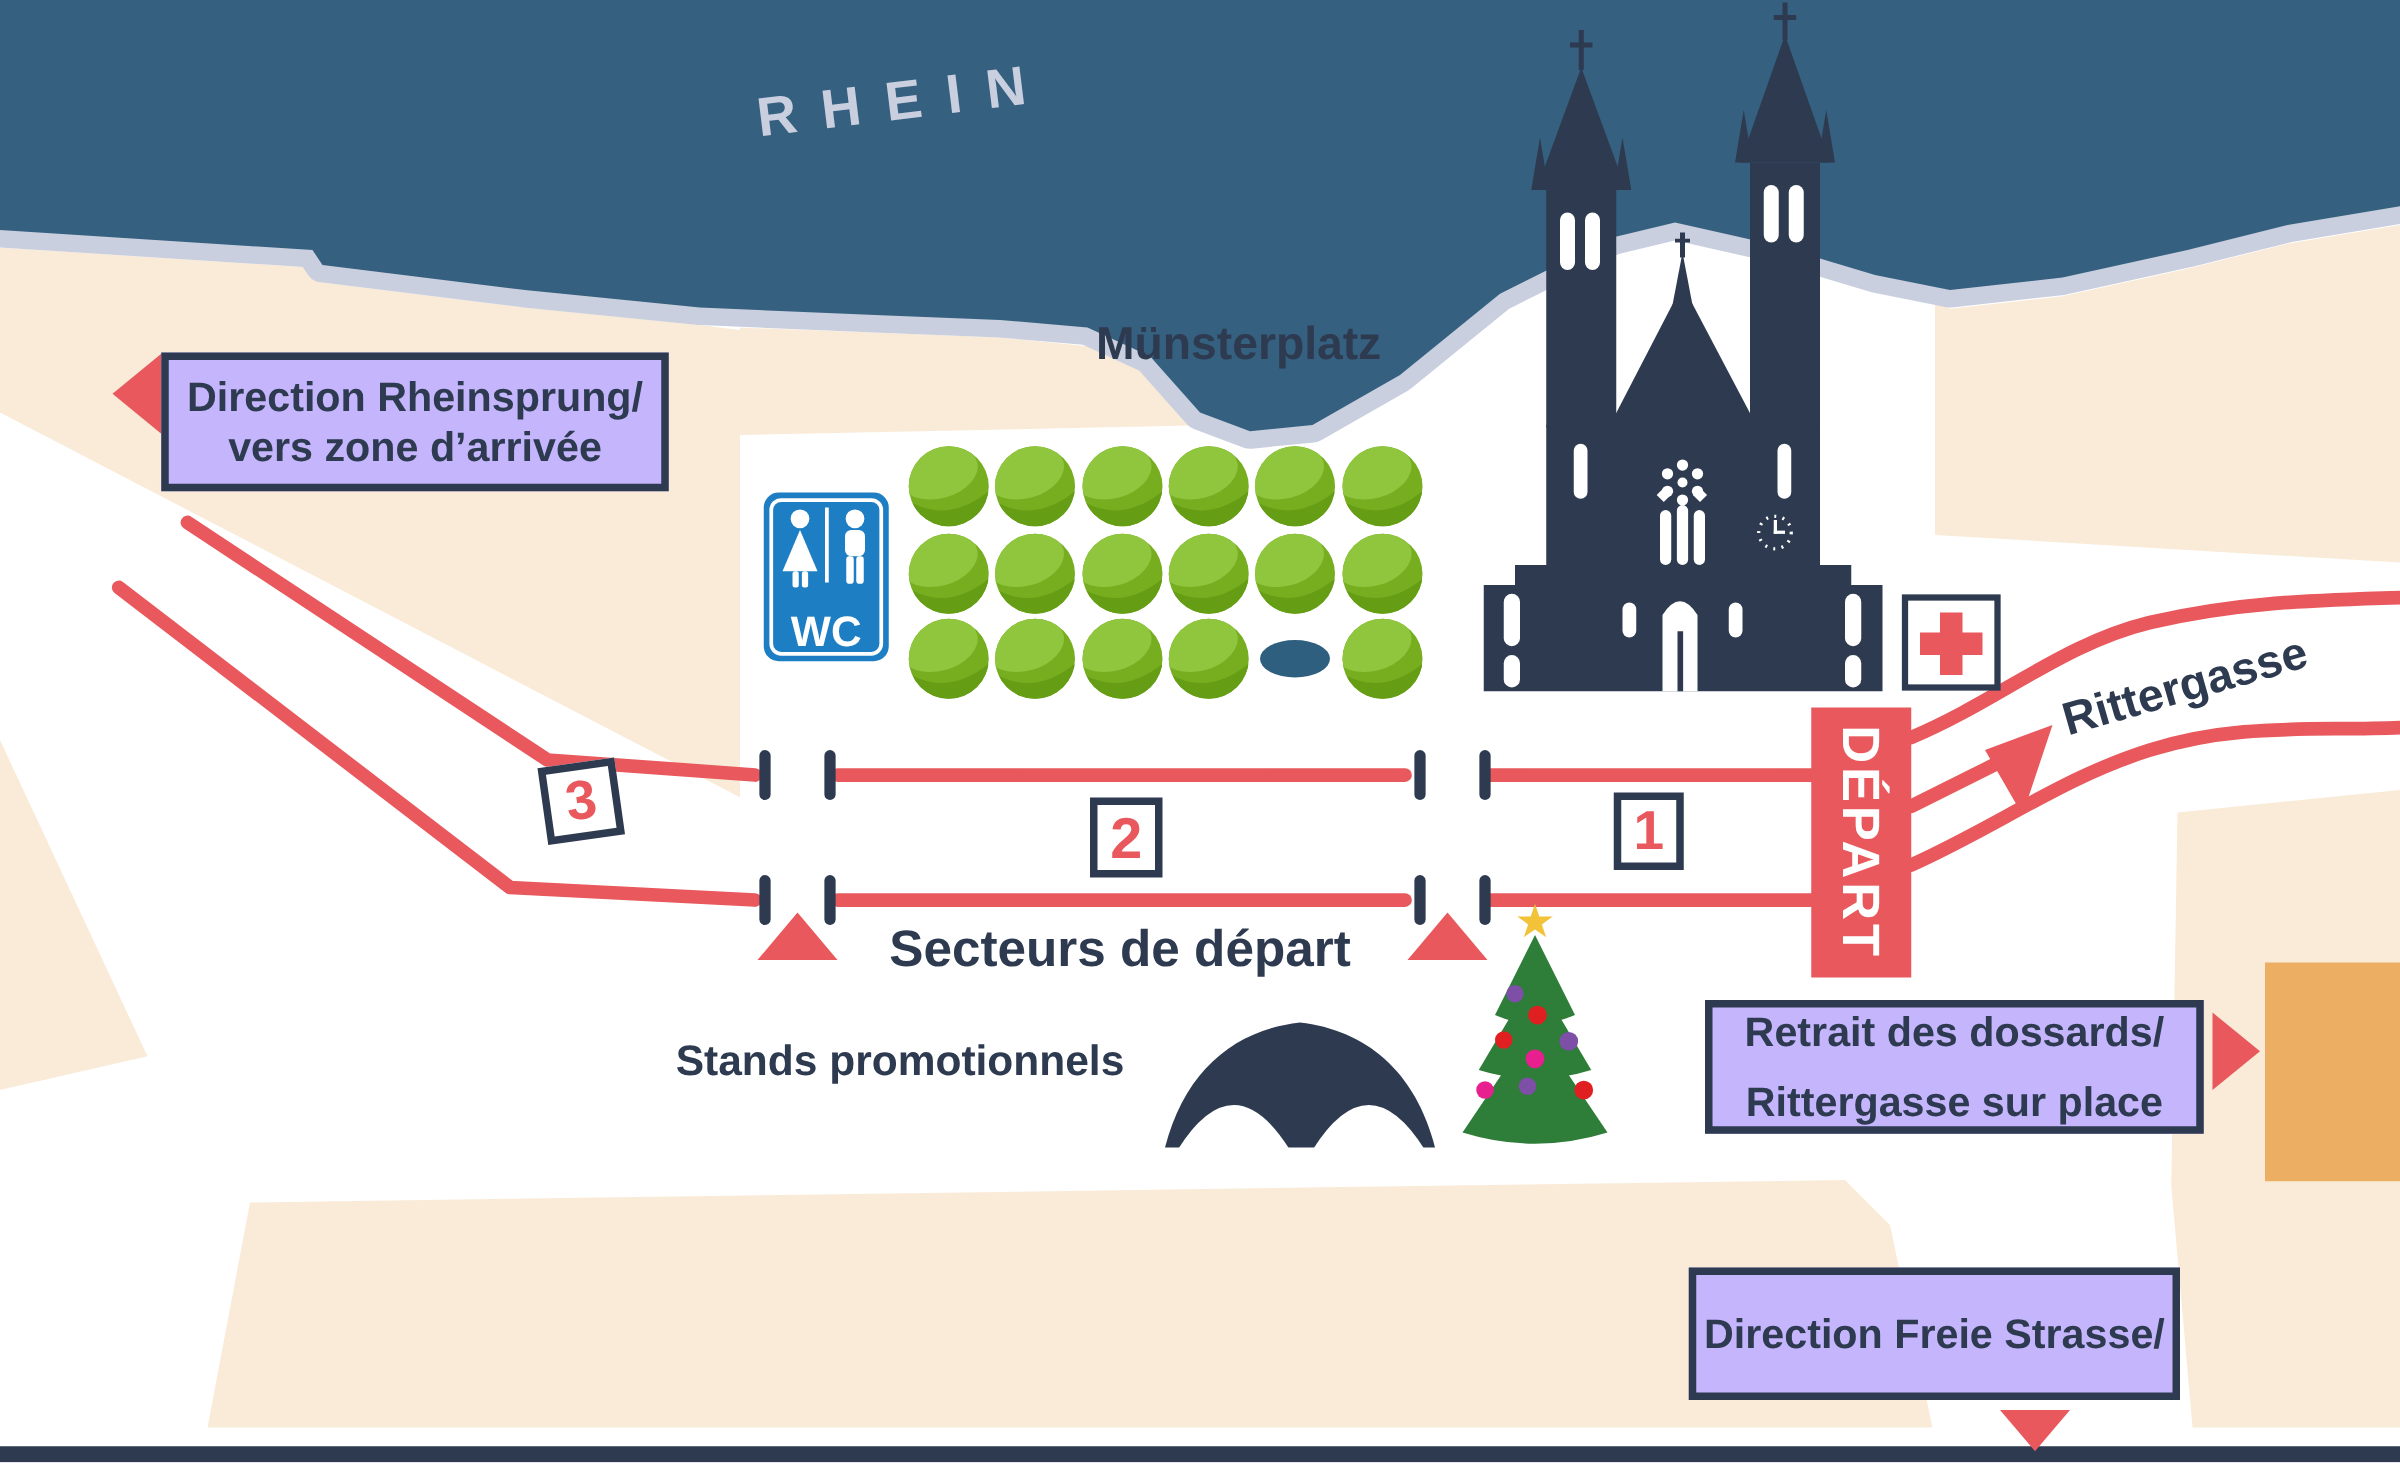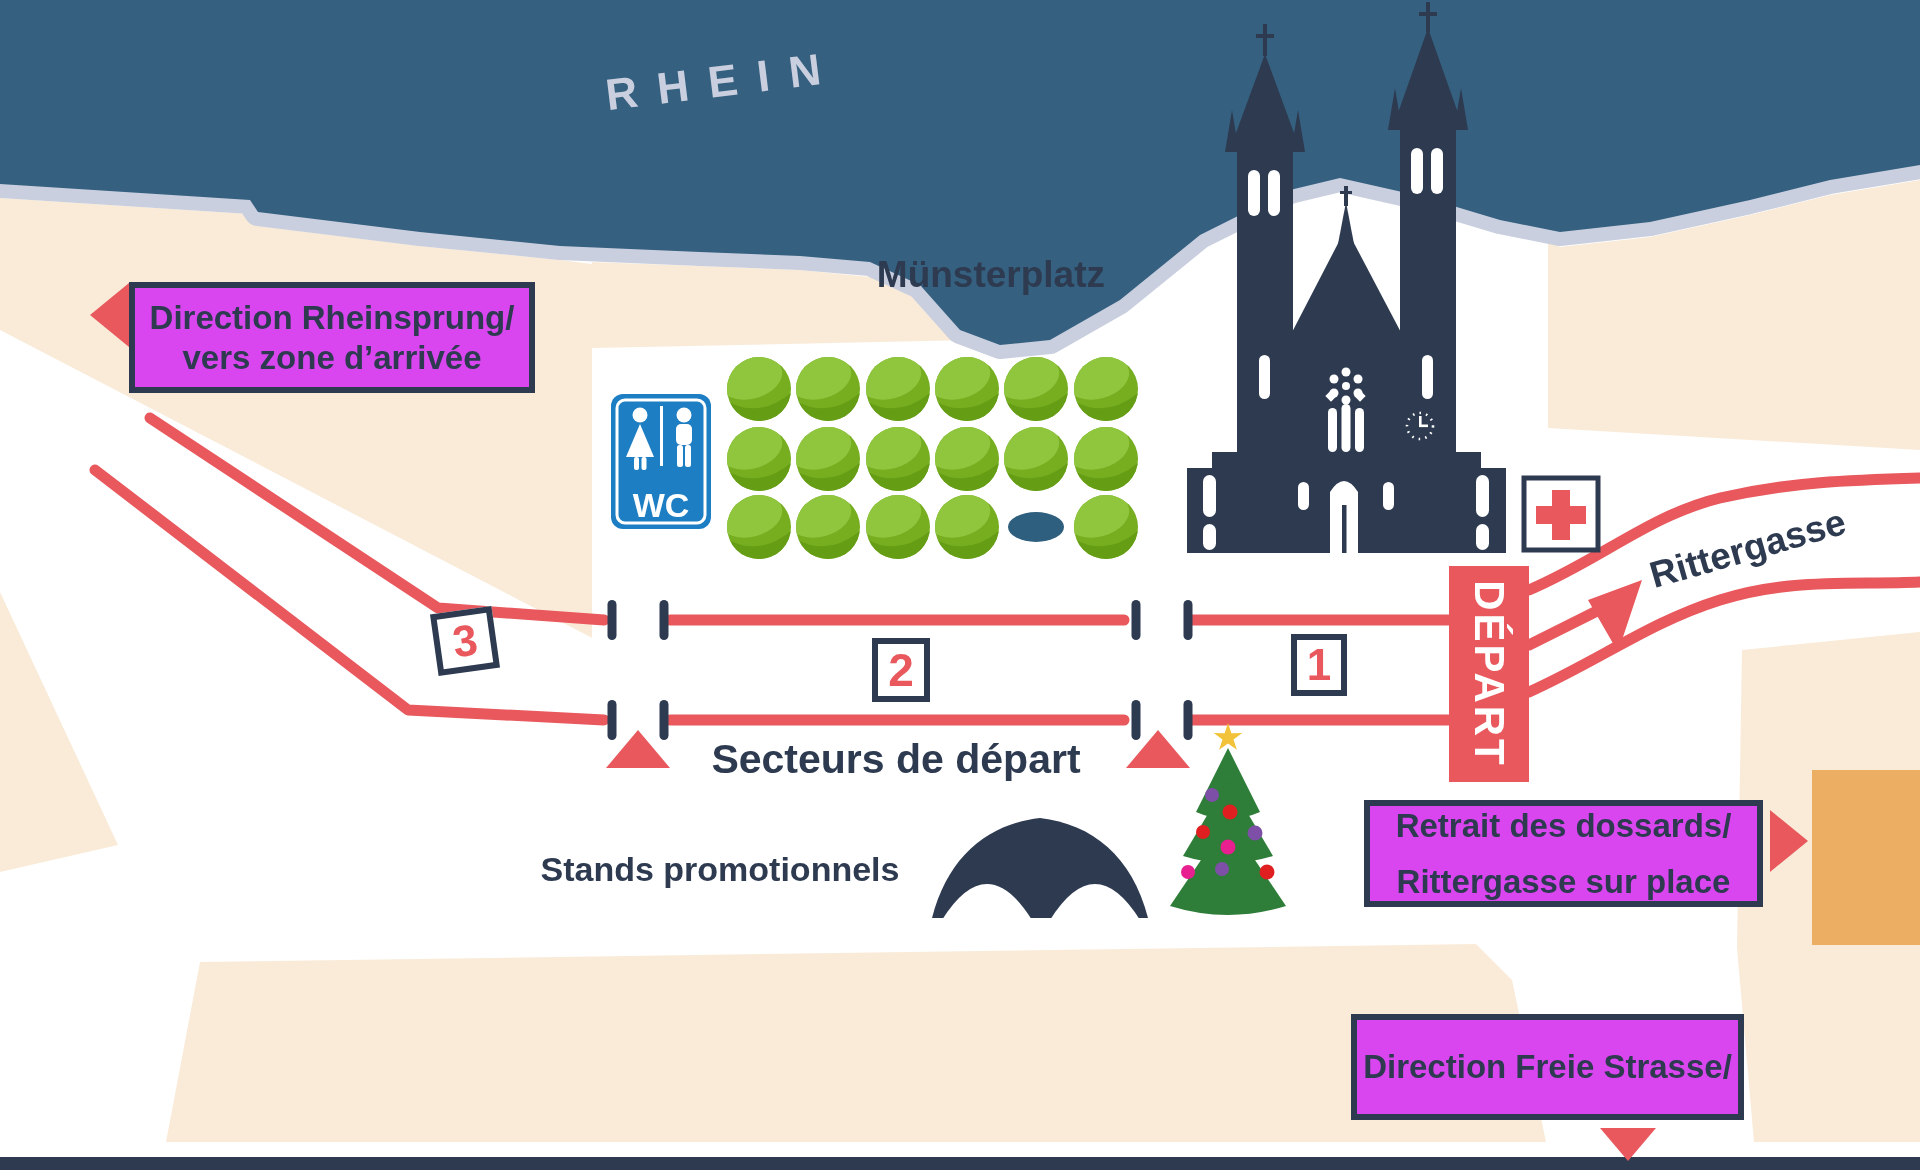--- a/index.html
+++ b/index.html
@@ -7,42 +7,42 @@
     --navy:#2D3A50; --orange:#EBAE62; --wcblue:#1D7EC3;
     --tree:#76AE20; --treelight:#8FC63E; --treedark:#659D15;
     --xmas:#2E7D38; --gold:#F2C238; --pond:#2E5F7E;
   }
   html,body{margin:0;padding:0;background:#fff;}
   #stage{position:relative;width:1920px;height:1170px;overflow:hidden;
          font-family:"Liberation Sans", sans-serif;background:#fff;}
   #basemap{position:absolute;left:0;top:0;}
   .label{position:absolute;font-weight:bold;color:var(--navy);
          text-align:center;line-height:1.15;white-space:nowrap;}
-  .sign-box{position:absolute;background:#d946ef;border:6px solid var(--navy);
+  .sign-box{position:absolute;background:#c4b5fd;border:6px solid var(--navy);
             display:flex;flex-direction:column;justify-content:center;align-items:center;
             font-weight:bold;color:var(--navy);font-size:33px;line-height:1.2;text-align:center;}
   .sector-box{position:absolute;background:#fff;border:6px solid var(--navy);
               display:flex;justify-content:center;align-items:center;
               font-weight:bold;color:var(--red);}
   .tri{position:absolute;width:0;height:0;}
   .tri-left{border-top:32px solid transparent;border-bottom:32px solid transparent;
             border-right:39px solid var(--red);}
   .tri-right{border-top:31px solid transparent;border-bottom:31px solid transparent;
              border-left:38px solid var(--red);}
   .tri-down{border-left:28px solid transparent;border-right:28px solid transparent;
             border-top:33px solid var(--red);}
   #depart-banner{position:absolute;left:1449px;top:566px;width:80px;height:216px;
                  background:var(--red);display:flex;justify-content:center;align-items:center;}
   #depart-banner span{transform:rotate(90deg);color:#fff;font-weight:bold;font-size:42px;
                       letter-spacing:3px;white-space:nowrap;}
   #rhein-label{left:598px;top:56px;width:250px;font-size:44px;letter-spacing:0.45em;
                color:var(--shore);transform:rotate(-7deg);}
   #muensterplatz-label{left:695px;top:254px;width:410px;font-size:37px;text-align:right;}
   #secteurs-label{left:656px;top:736px;width:480px;font-size:41px;}
-  #stands-label{left:520px;top:850px;width:400px;font-size:34px;}
+  #stands-label{left:520px;top:830px;width:400px;font-size:34px;}
   #rittergasse-label{left:1628px;top:528px;width:240px;font-size:37px;transform:rotate(-16deg);}
 </style>
 </head>
 <body>
 
 <div id="stage">
 
   <svg id="basemap" width="1920" height="1170" viewBox="0 0 1920 1170">
     <defs>
       <clipPath id="treeclip">

